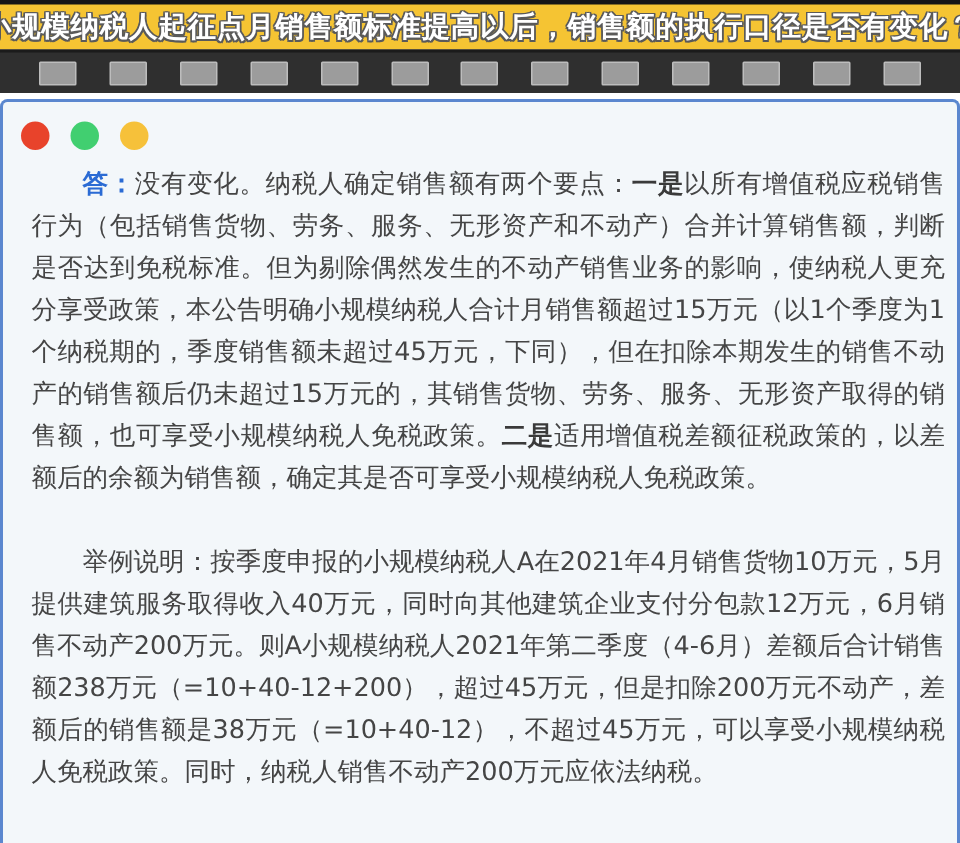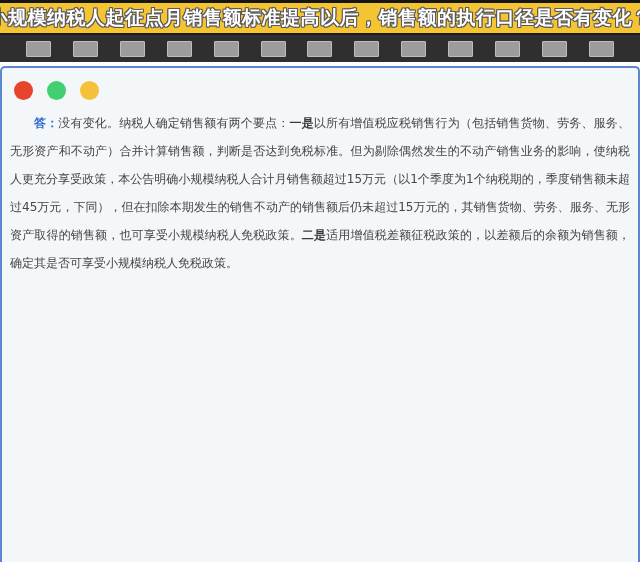--- a/index.html
+++ b/index.html
@@ -47,25 +47,26 @@
     border-bottom: none;
     border-radius: 5px 5px 0 0;
     padding: 13px 8px 0 8px;
     overflow: hidden;
   }
   .dots { display: flex; gap: 14px; padding-left: 4px; height: 19px; }
   .dot { width: 19px; height: 19px; border-radius: 50%; }
 
   .answer-body { margin-top: 9px; }
   .answer-body p {
-    font-size: 12px;
+    font-size: 17px;
     line-height: 28px;
     color: #454545;
     text-align: justify;
     text-indent: 2em;
+    margin-left: 11px;
   }
   .answer-body p + p { margin-top: 28px; }
   .seg-answer { color: #2b6bd4; font-weight: bold; }
   .seg-bold { font-weight: bold; color: #3a3a3a; }
 </style>
 </head>
 <body>
 
 <div class="banner">
   <span class="banner-title">小规模纳税人起征点月销售额标准提高以后，销售额的执行口径是否有变化？</span>
@@ -88,14 +89,15 @@
   </div>
 
 <div class="card">
   <div class="dots">
       <span class="dot" style="background: rgb(232, 67, 43);"></span>
       <span class="dot" style="background: rgb(65, 207, 112);"></span>
       <span class="dot" style="background: rgb(246, 193, 58);"></span>
     </div>
   <div class="answer-body">
       <p><span class="seg-answer">答：</span><span>没有变化。纳税人确定销售额有两个要点：</span><span class="seg-bold">一是</span><span>以所有增值税应税销售行为（包括销售货物、劳务、服务、无形资产和不动产）合并计算销售额，判断是否达到免税标准。但为剔除偶然发生的不动产销售业务的影响，使纳税人更充分享受政策，本公告明确小规模纳税人合计月销售额超过15万元（以1个季度为1个纳税期的，季度销售额未超过45万元，下同），但在扣除本期发生的销售不动产的销售额后仍未超过15万元的，其销售货物、劳务、服务、无形资产取得的销售额，也可享受小规模纳税人免税政策。</span><span class="seg-bold">二是</span><span>适用增值税差额征税政策的，以差额后的余额为销售额，确定其是否可享受小规模纳税人免税政策。</span></p>
+      <p><span>举例说明：按季度申报的小规模纳税人A在2021年4月销售货物10万元，5月提供建筑服务取得收入40万元，同时向其他建筑企业支付分包款12万元，6月销售不动产200万元。则A小规模纳税人2021年第二季度（4-6月）差额后合计销售额238万元（=10+40-12+200），超过45万元，但是扣除200万元不动产，差额后的销售额是38万元（=10+40-12），不超过45万元，可以享受小规模纳税人免税政策。同时，纳税人销售不动产200万元应依法纳税。</span></p>
     </div>
 </div>
 
 </body></html>

